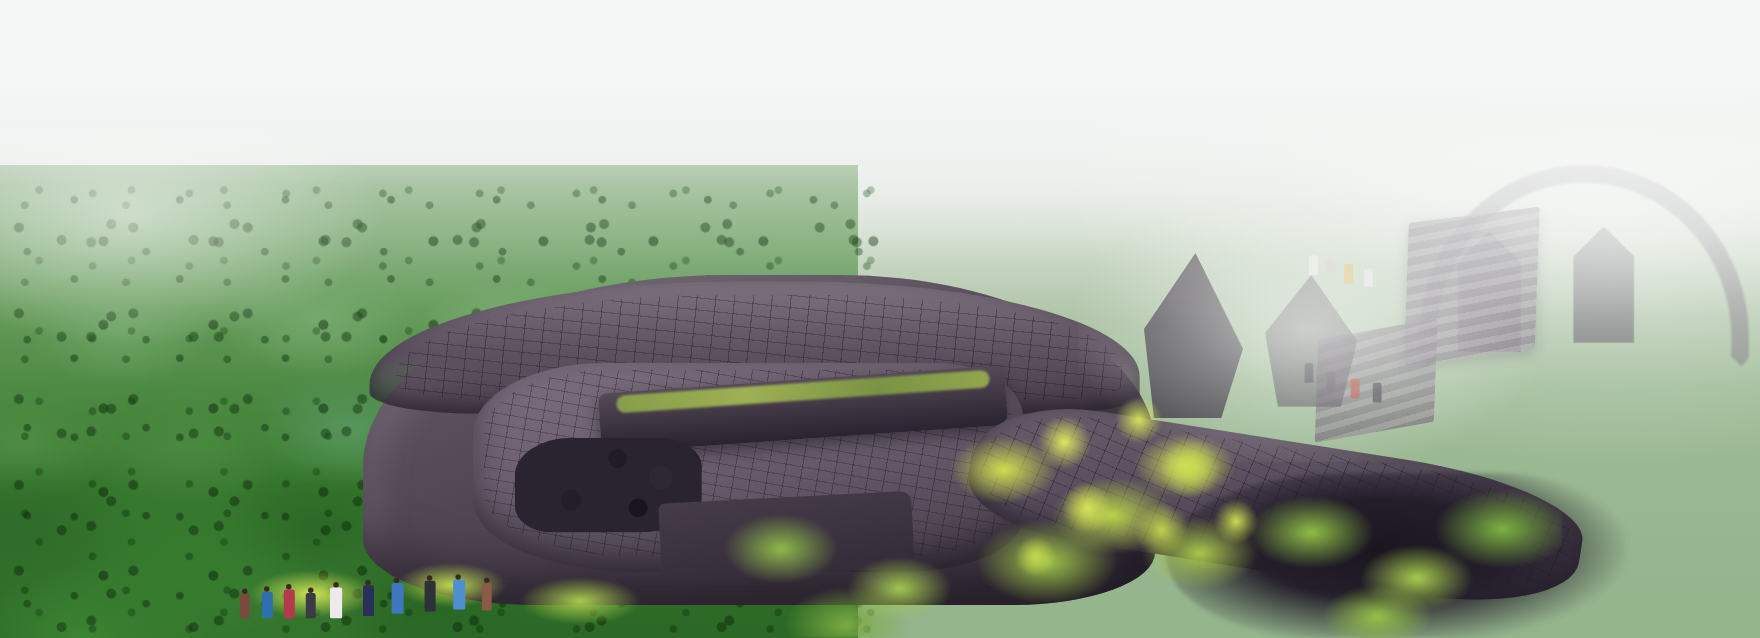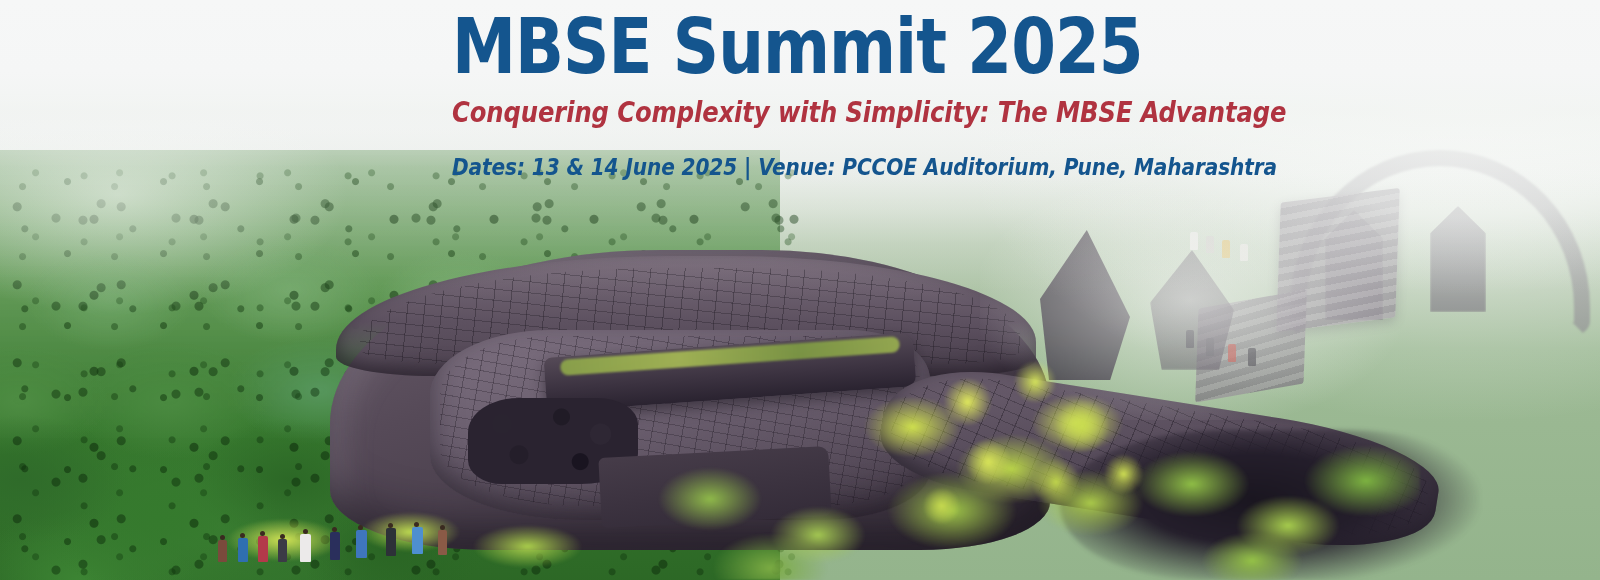--- a/index.html
+++ b/index.html
@@ -467,19 +467,14 @@
       <div class="person" style="left:1228px;top:344px;width:8px;height:18px;background:#b0392f;opacity:.8;"></div>
       <div class="person" style="left:1248px;top:348px;width:8px;height:18px;background:#2e2d35;opacity:.8;"></div>
     </div>
 
     <div class="mist-patch"></div>
     <div class="mist-left"></div>
     <div class="mist-right"></div>
     <div class="mist-top"></div>
   </div>
 
-  <div class="text-block">
-    <div class="title" style="color: rgb(20, 85, 142);">MBSE Summit 2025</div>
-    <div class="subtitle" style="color: rgb(176, 51, 64);">Conquering Complexity with Simplicity: The MBSE Advantage</div>
-    <div class="dates" style="color: rgb(20, 85, 142);">Dates: 13 &amp; 14 June  2025 | Venue: PCCOE Auditorium, Pune, Maharashtra</div>
-  </div>
 
 </div>
 
 </body></html>

